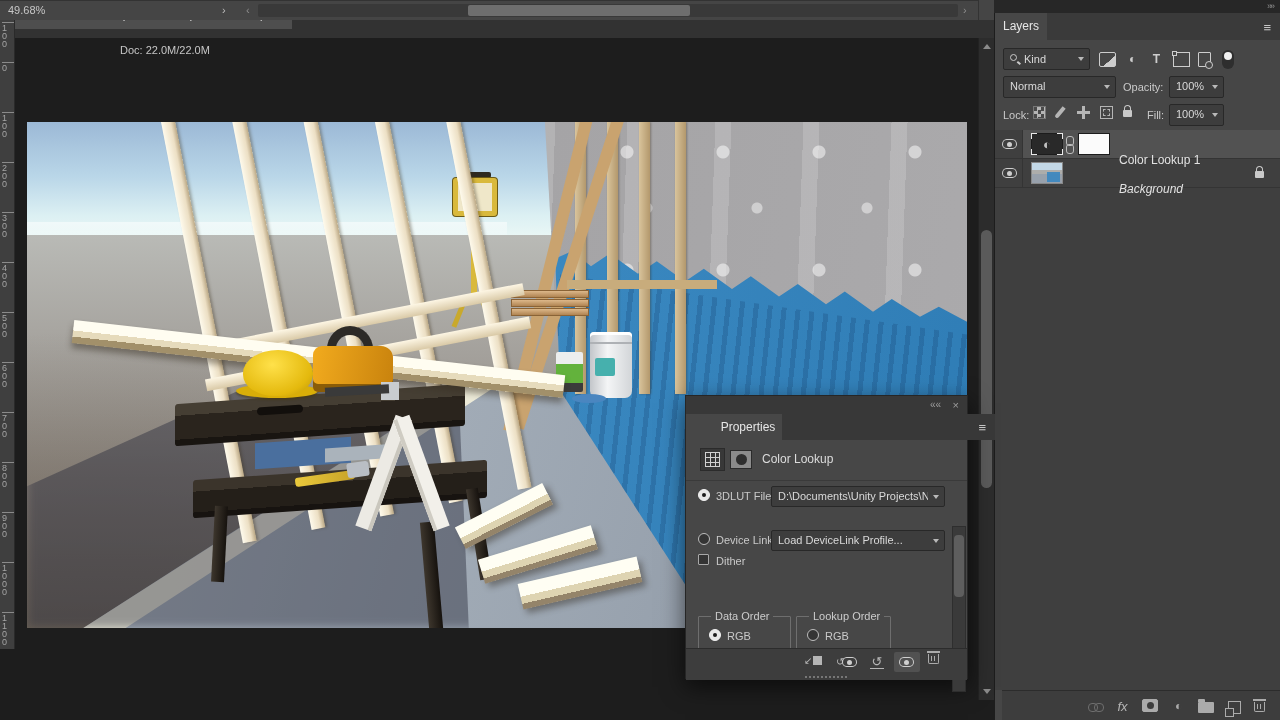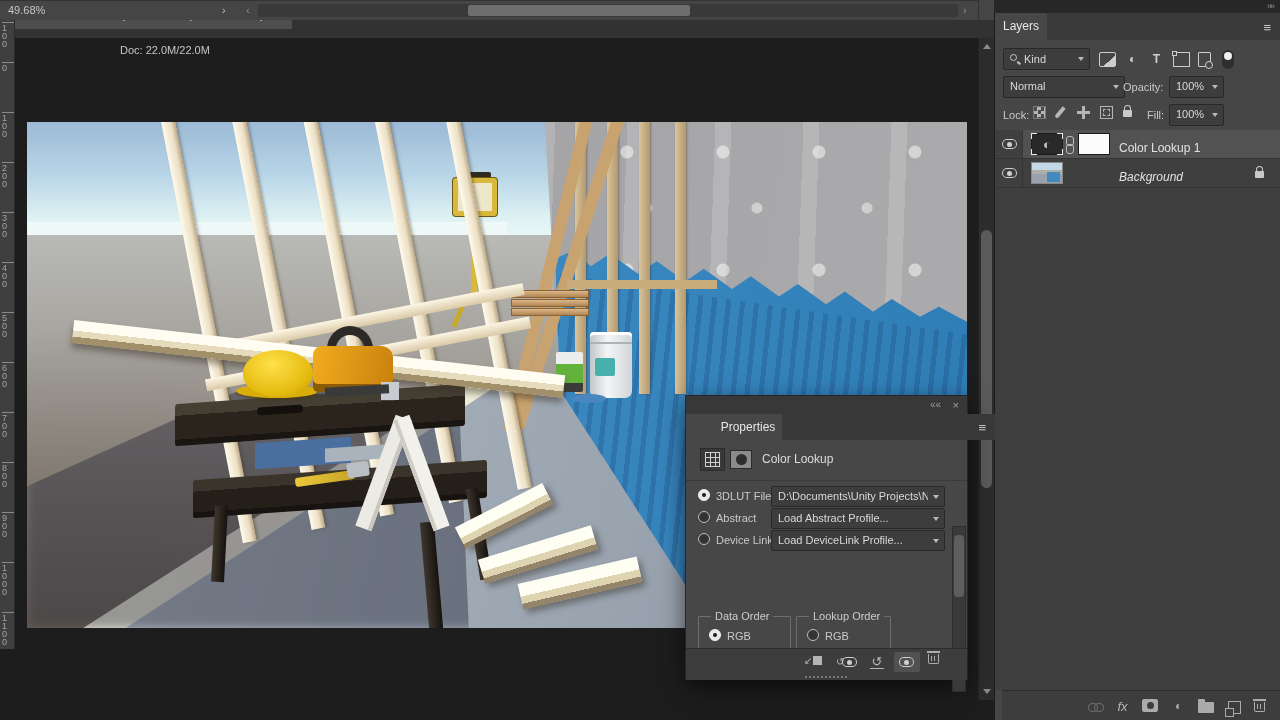--- a/index.html
+++ b/index.html
@@ -140,21 +140,21 @@
   .search-ic::after{content:"";position:absolute;left:6px;top:7px;width:4px;height:1.5px;background:#c9c9c9;transform:rotate(40deg);}
   .kind-combo .txt{left:20px;line-height:20px;}
   .fic{top:39px;width:17px;height:15px;color:#cdcdcd;font-size:12px;text-align:center;line-height:15px;}
   .fic-img{border:1px solid #cdcdcd;border-radius:2px;background:linear-gradient(to top left,#cdcdcd 38%,transparent 39%);}
   .fic-rect{border:1px solid #cdcdcd;}
   .fic-rect::after{content:"";position:absolute;left:-2px;top:-2px;width:3px;height:3px;background:#464646;border:1px solid #cdcdcd;}
   .fic-page{width:13px;border:1px solid #cdcdcd;border-radius:1px;}
   .fic-page::after{content:"";position:absolute;right:-3px;bottom:-3px;width:6px;height:6px;border:1px solid #cdcdcd;background:#464646;border-radius:50%;}
   .fic-pill{width:12px;height:19px;background:#2e2e2e;border-radius:6px;top:37px;}
   .fic-pill::after{content:"";position:absolute;left:2px;top:2px;width:8px;height:8px;background:#f0f0f0;border-radius:50%;}
-  .blend-combo{left:8px;top:63px;width:122px;height:22px;}
+  .blend-combo{left:8px;top:63px;width:113px;height:22px;}
   .opacity-lbl{left:128px;top:68px;}
   .pct-combo{left:174px;top:63px;width:55px;height:22px;}
   .lock-lbl{left:8px;top:96px;}
   .lkic{top:93px;width:13px;height:13px;}
   .lk-checker{background:repeating-conic-gradient(#b5b5b5 0 25%,#4a4a4a 0 50%);background-size:7px 7px;border:1px solid #777;}
   .lk-brush{width:4px;height:13px;background:#b5b5b5;border-radius:0 0 2px 2px;transform:rotate(40deg);}
   .lk-move::before{content:"";position:absolute;left:5px;top:0;width:3px;height:13px;background:#b5b5b5;}
   .lk-move::after{content:"";position:absolute;left:0;top:5px;width:13px;height:3px;background:#b5b5b5;}
   .lk-frame{border:1px solid #b5b5b5;}
   .lk-frame::after{content:"";position:absolute;left:2px;top:2px;right:2px;bottom:2px;border:1px dashed #b5b5b5;}
@@ -170,21 +170,21 @@
   .corner{width:6px;height:6px;border:1px solid #e9e9e9;}
   .c-tl{left:-1px;top:-1px;border-right:none;border-bottom:none;}
   .c-tr{right:-1px;top:-1px;border-left:none;border-bottom:none;}
   .c-bl{left:-1px;bottom:-1px;border-right:none;border-top:none;}
   .c-br{right:-1px;bottom:-1px;border-left:none;border-top:none;}
   .halfc{left:0;right:0;top:2px;text-align:center;color:#c2c2c2;font-size:13px;line-height:18px;}
   .linkic{left:71px;top:6px;width:8px;height:17px;}
   .linkic::before{content:"";position:absolute;left:0;top:0;width:6px;height:8px;border:1.5px solid #bdbdbd;border-radius:3px;}
   .linkic::after{content:"";position:absolute;left:0;top:8px;width:6px;height:8px;border:1.5px solid #bdbdbd;border-radius:3px;}
   .maskthumb{left:83px;top:3px;width:32px;height:22px;background:#fbfbfb;border:1px solid #1c1c1c;}
-  .lname{left:124px;top:4px;line-height:29px;font-size:12px;color:#e2e2e2;white-space:nowrap;}
+  .lname{left:124px;top:16px;line-height:29px;font-size:12px;color:#e2e2e2;white-space:nowrap;}
   .bgthumb{left:36px;top:3px;width:32px;height:22px;border:1px solid #888;
      background:linear-gradient(180deg,#c3d8e7 0 35%,#adadab 35% 55%,#98a1ac 55% 100%);}
   .bgthumb::after{content:"";position:absolute;right:2px;top:9px;width:13px;height:10px;background:#3a86c0;opacity:.9;}
   .lrow .padlock{right:16px;top:12px;}
   .lp-footer{left:0;bottom:0;width:100%;height:30px;background:#3d3d3d;border-top:1px solid #2c2c2c;margin-left:7px;}
   .fico{top:8px;width:17px;height:15px;color:#ababab;font-size:12px;text-align:center;line-height:15px;}
   .fico-link{width:16px;height:8px;top:12px;}
   .fico-link::before{content:"";position:absolute;left:0;top:0;width:8px;height:7px;border:1.5px solid #6e6e6e;border-radius:4px;}
   .fico-link::after{content:"";position:absolute;left:6px;top:0;width:8px;height:7px;border:1.5px solid #6e6e6e;border-radius:4px;}
   .fico-fx{font-style:italic;font-size:13px;color:#b5b5b5;}
@@ -440,35 +440,31 @@
       <div class="pp-div"></div>
 
       <div class="prow" style="top:46px">
         <span class="radio sel"></span>
         <span class="plabel lbl11">3DLUT File</span>
         <div class="combo">
           <span class="txt">D:\Documents\Unity Projects\N...</span>
           <span class="chev"></span>
         </div>
       </div>
-      <div class="prow" style="top:68px">
-        <span class="radio"></span>
-        <span class="plabel lbl11">Abstract</span>
-        <div class="combo">
-          <span class="txt">Load Abstract Profile...</span>
-          <span class="chev"></span>
-        </div>
-      </div>
       <div class="prow" style="top:90px">
         <span class="radio"></span>
         <span class="plabel lbl11">Device Link</span>
         <div class="combo">
           <span class="txt">Load DeviceLink Profile...</span>
           <span class="chev"></span>
         </div>
+      </div>
+      <div class="prow" style="top:111px">
+        <span class="checkbox"></span>
+        <span class="plabel lbl11" style="left:30px">Dither</span>
       </div>
 
       <div class="fieldset" style="left:12px;width:93px">
         <span class="legend">Data Order</span>
         <span class="radio sel" style="top:12px"></span>
         <span class="plabel lbl11" style="top:13px">RGB</span>
         <span class="radio" style="top:34px"></span>
         <span class="plabel lbl11" style="top:35px">BGR</span>
       </div>
       <div class="fieldset" style="left:110px;width:95px">

